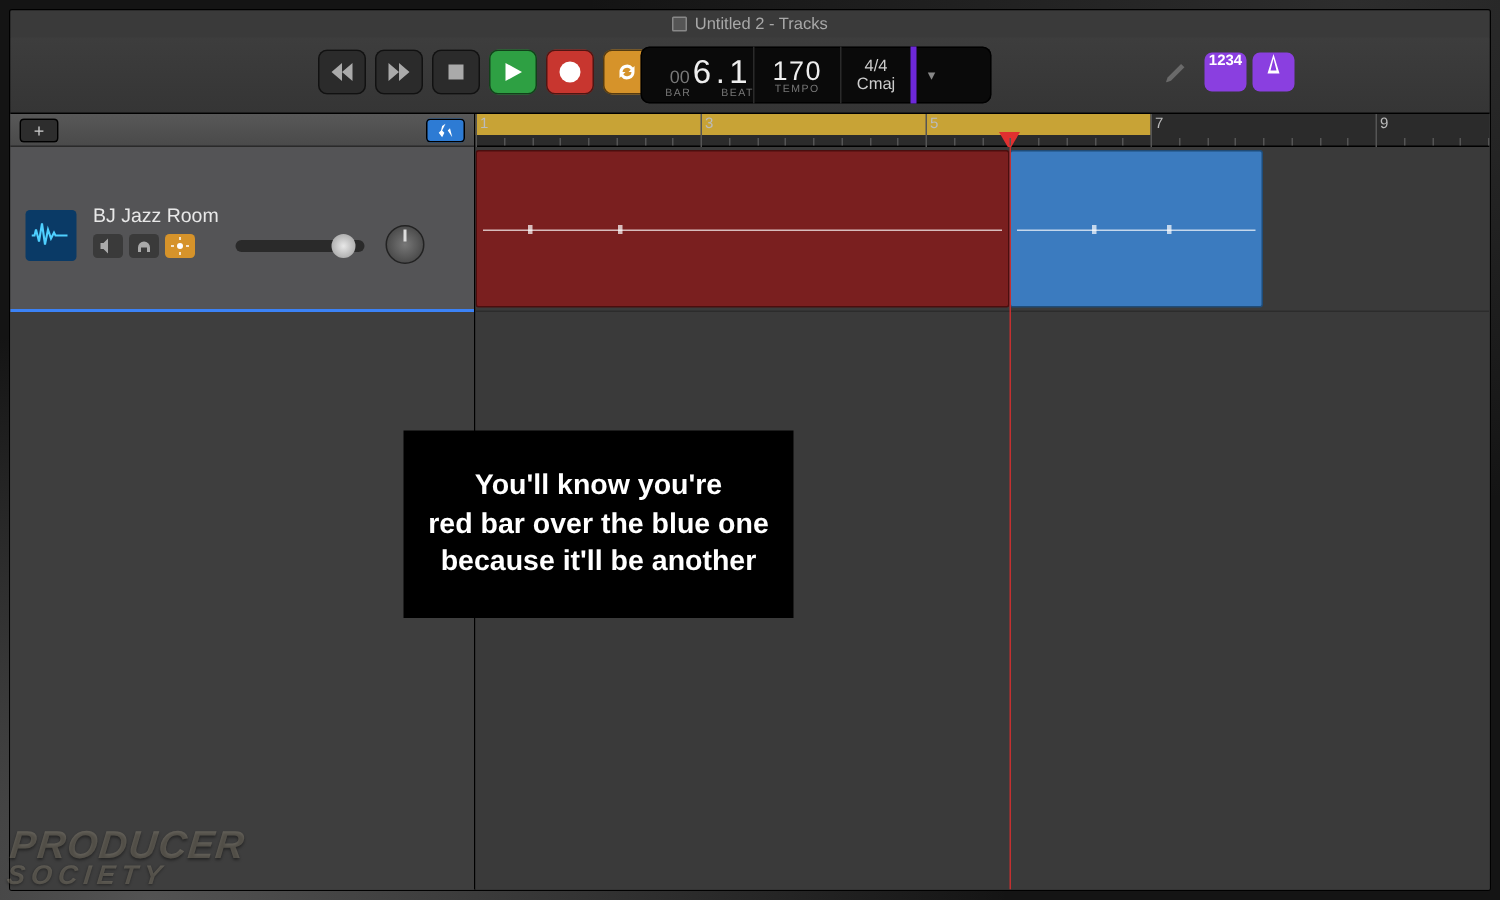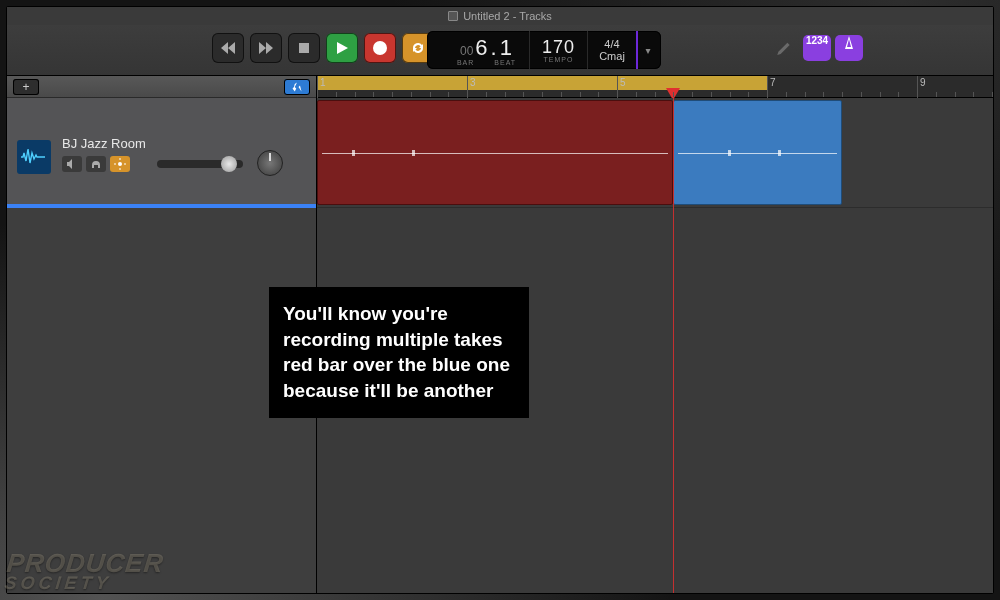--- a/index.html
+++ b/index.html
@@ -22,40 +22,40 @@
   .tbtn svg { width:16px; height:16px; fill:#aaa;}
   .tbtn.play { background:#2ea043;}
   .tbtn.play svg{fill:#fff;}
   .tbtn.rec { background:#c8362f;}
   .tbtn.rec div{width:14px;height:14px;border-radius:50%;background:#fff;}
   .tbtn.cycle { background:#d6932a;}
   .tbtn.cycle svg{fill:#fff;}
   .lcd { position:absolute; left:420px; top:6px; height:38px; width:234px; background:#0a0a0a; border-radius:6px; display:flex; align-items:center; color:#ddd; box-shadow:inset 0 0 0 1px #000;}
   .lcd .cell{display:flex;flex-direction:column;align-items:center;justify-content:center;height:100%;}
   .lcd .big{font-size:22px;font-weight:300;letter-spacing:1px;color:#eee;}
-  .lcd .barbig{width:103px;border-right:1px solid #2a2a2a;padding-left:17px;}
+  .lcd .barbig{width:76px;border-right:1px solid #2a2a2a;padding-left:17px;}
   .lcd .barbig .top{display:flex;align-items:baseline;gap:2px;}
   .lcd .barbig .pre{font-size:12px;color:#777;}
   .lcd .lbl{font-size:7px;color:#777;letter-spacing:1px;margin-top:-2px;}
   .lcd .tempo{width:58px;border-right:1px solid #2a2a2a;}
-  .lcd .sig{width:50px;border-right:2px solid #6d28d9;}
+  .lcd .sig{width:50px;border-right:4px solid #6d28d9;}
   .lcd .sig .a{font-size:11px;color:#ccc;}
   .lcd .sig .b{font-size:11px;color:#ccc;}
   .lcd .arrow{width:20px;display:flex;align-items:center;justify-content:center;color:#888;font-size:10px;}
   .right-tools{position:absolute;right:200px;top:12px;color:#666;font-size:16px;}
   .purple-group{position:absolute;right:130px;top:10px;display:flex;gap:4px;}
   .pbtn{width:28px;height:26px;border-radius:5px;background:#8a3fe0;display:flex;align-items:flex-start;justify-content:center;color:#fff;font-size:10px;font-weight:600;}
   
   .workarea{flex:1;display:flex;background:#3e3e3e;position:relative;border-top:1px solid #000;}
   .track-header{width:310px;background:#444446;display:flex;flex-direction:column;border-right:1px solid #000;}
   .track-header-top{height:22px;background:linear-gradient(#585858,#4a4a4a);display:flex;align-items:center;justify-content:space-between;padding:0 6px;border-bottom:1px solid #2a2a2a;}
   .addbtn{width:26px;height:16px;background:#2d2d2d;border-radius:3px;color:#ccc;font-size:12px;display:flex;align-items:center;justify-content:center;box-shadow:inset 0 0 0 1px #000;}
   .smartbtn{width:26px;height:16px;background:#2d7bd4;border-radius:3px;display:flex;align-items:center;justify-content:center;box-shadow:inset 0 0 0 1px #000;}
   .smartbtn svg{width:12px;height:12px;fill:#fff;}
-  .track-row{height:110px;background:#545456;border-bottom:4px solid #3b82f6;position:relative;}
+  .track-row{height:110px;background:#545456;border-bottom:2px solid #3b82f6;position:relative;}
   .track-icon{position:absolute;left:10px;top:42px;width:34px;height:34px;border-radius:3px;background:#0a3a66;display:flex;align-items:center;justify-content:center;}
   .track-icon svg{width:26px;height:18px;}
   .track-name{position:absolute;left:55px;top:38px;font-size:13px;color:#e8e8e8;}
   .track-btns{position:absolute;left:55px;top:58px;display:flex;gap:4px;}
   .minibtn{width:20px;height:16px;border-radius:3px;background:#3a3a3a;display:flex;align-items:center;justify-content:center;font-size:10px;color:#bbb;}
   .minibtn.on{background:#d6932a;color:#fff;}
   .volslider{position:absolute;left:150px;top:62px;width:86px;height:8px;background:#2a2a2a;border-radius:4px;}
   .volslider .knob{position:absolute;right:6px;top:-4px;width:16px;height:16px;border-radius:50%;background:radial-gradient(#e8e8e8,#999);}
   .pan{position:absolute;left:250px;top:52px;width:26px;height:26px;border-radius:50%;background:radial-gradient(#777,#3a3a3a);border:1px solid #222;}
   .pan::after{content:"";position:absolute;left:50%;top:2px;width:2px;height:8px;background:#ddd;transform:translateX(-50%);}
@@ -73,21 +73,21 @@
   .lane{height:110px;position:relative;border-bottom:1px solid #2c2c2c;}
   .region{position:absolute;top:2px;bottom:2px;border-radius:2px;}
   .region.blue{background:#3b7bbf;left:283px;width:162px;border:1px solid #1f4c78;}
   .region.red{background:#7a1f1f;left:0;width:283px;border:1px solid #4a0e0e;}
   .wave{position:absolute;left:4px;right:4px;top:50%;height:1px;background:rgba(255,255,255,0.7);}
   .wave::before,.wave::after{content:"";position:absolute;width:3px;height:6px;background:rgba(255,255,255,0.7);top:-3px;}
   .region.red .wave::before{left:30px;} .region.red .wave::after{left:90px;}
   .region.blue .wave::before{left:50px;} .region.blue .wave::after{left:100px;}
   .playhead-line{position:absolute;top:0;bottom:0;width:1px;background:#c43030;z-index:5;}
   
-  .caption{position:absolute;background:#000;color:#fff;font-weight:700;font-size:19px;text-align:left;padding:14px 14px;line-height:1.35;z-index:20;}
+  .caption{position:absolute;background:#000;color:#fff;font-weight:700;font-size:19px;text-align:center;padding:24px 14px;line-height:1.35;z-index:20;}
   
   .watermark{position:absolute;left:6px;bottom:6px;font-size:26px;font-weight:900;color:rgba(210,200,170,0.25);letter-spacing:1px;transform:skewX(-6deg);font-style:italic;text-shadow:0 1px 2px rgba(0,0,0,0.4);pointer-events:none;}
   .watermark .s2{font-size:18px;display:block;margin-top:-6px;letter-spacing:4px;}
 </style>
 </head>
 <body>
 
 <div class="window">
 
   <div class="titlebar">
@@ -271,21 +271,20 @@
               <div class="wave"></div>
             </div>
         </div>
         <div class="playhead-line" id="playheadLine" style="left: 356.25px;"></div>
       </div>
     </div>
   </div>
 
   <div class="caption" id="captionBox" style="left:262px;top:280px;width:260px;">
       <div>You'll know you're</div>
-      <div>recording multiple takes</div>
       <div>red bar over the blue one</div>
       <div>because it'll be another</div>
     </div>
 </div>
 
 <div class="watermark">
   <span>PRODUCER</span>
   <span class="s2">SOCIETY</span>
 </div>
 

